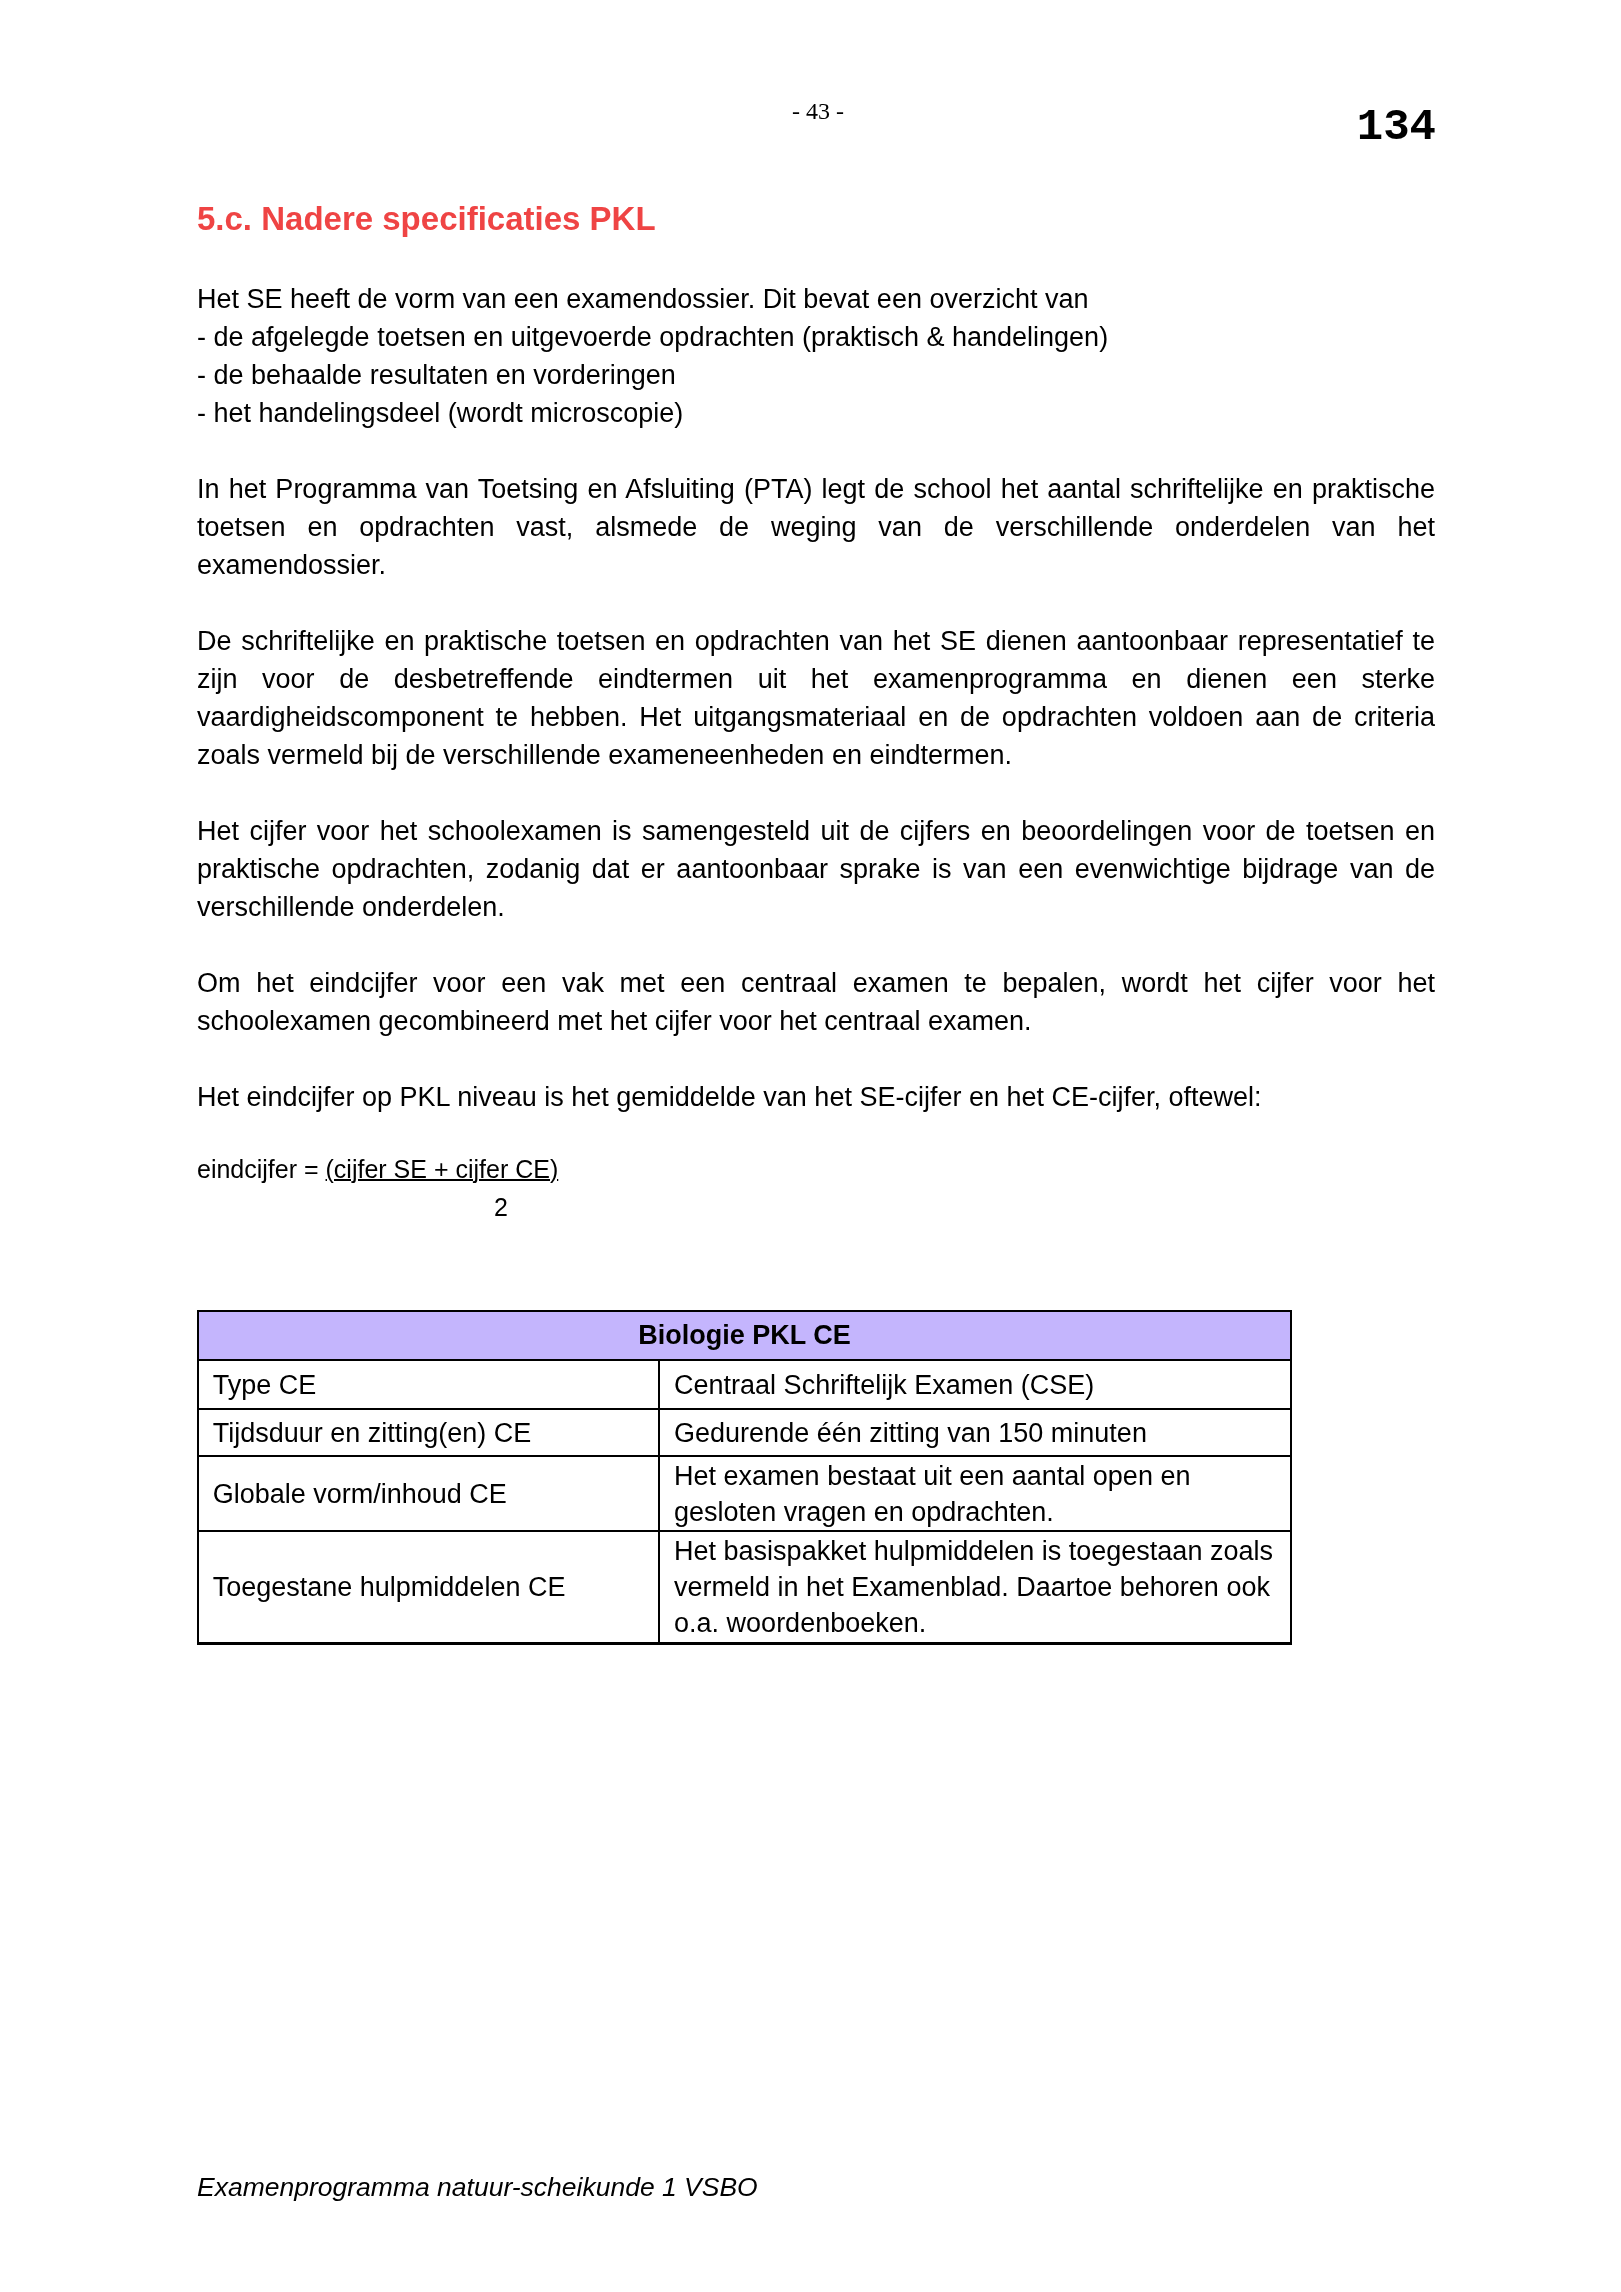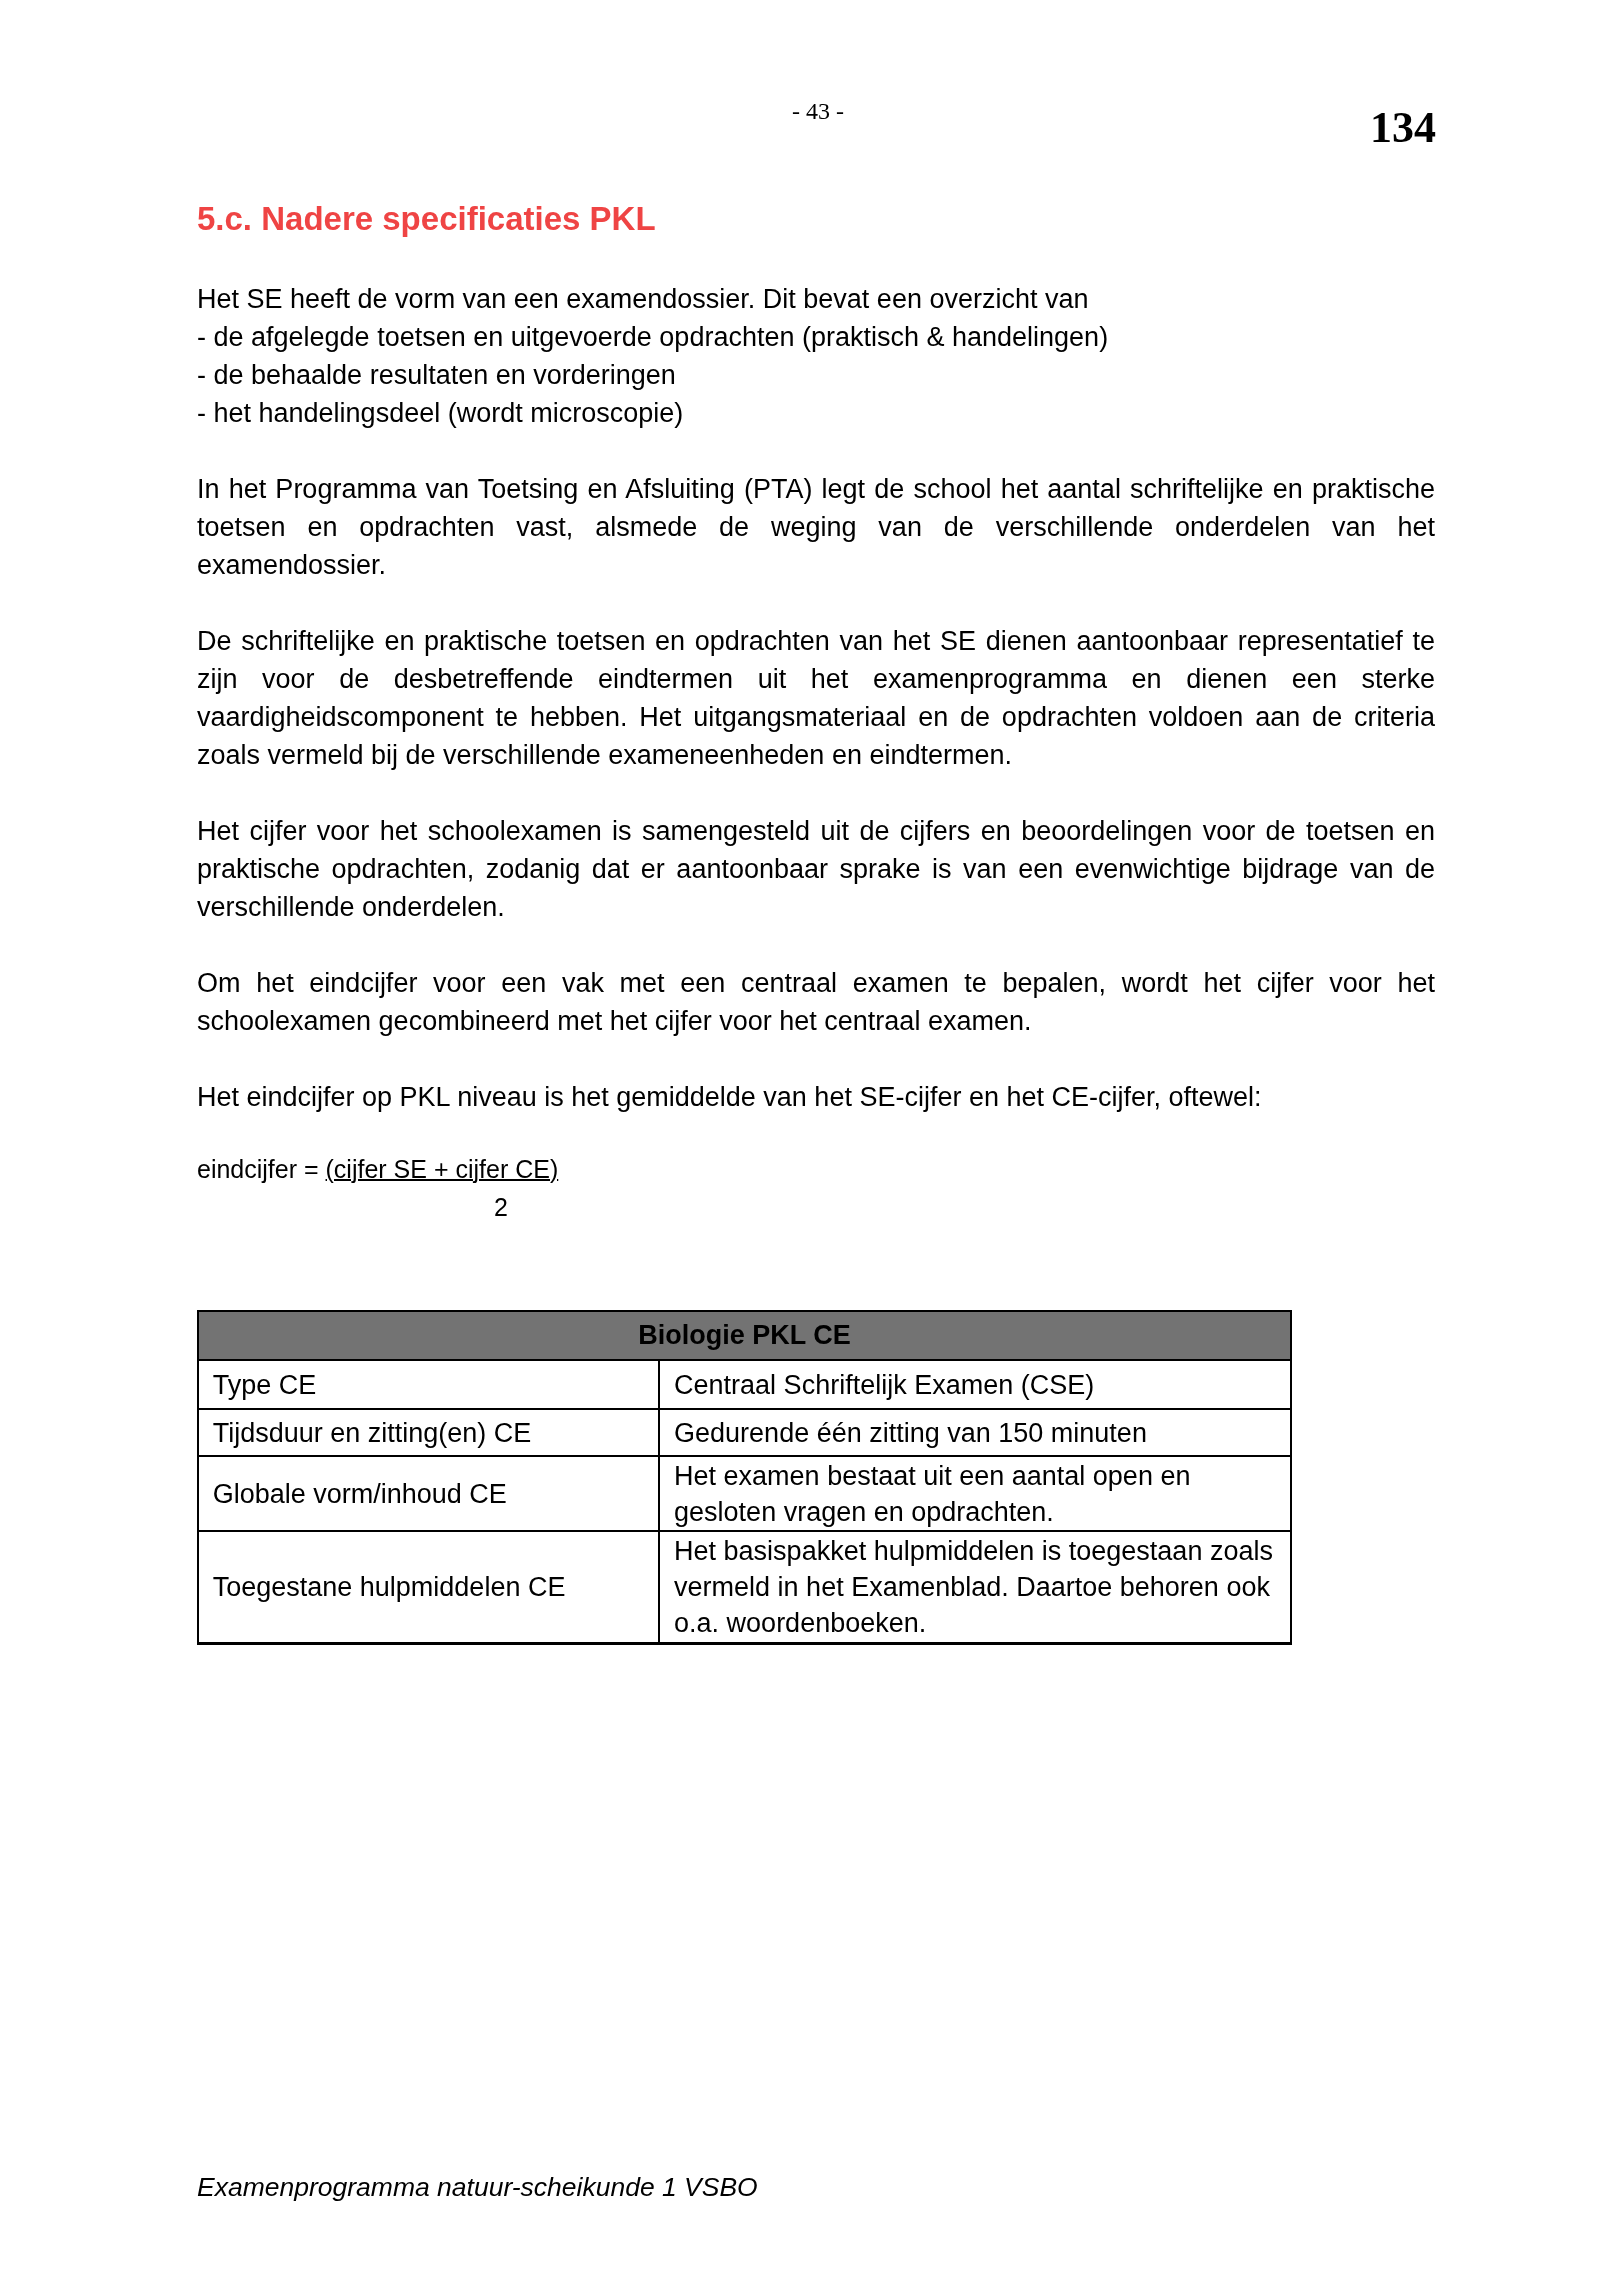--- a/index.html
+++ b/index.html
@@ -1,33 +1,33 @@
 <!DOCTYPE html>
 <html><head>
 <meta charset="utf-8">
 <style>
   html, body { margin: 0; padding: 0; background: #ffffff; }
   body { width: 1621px; height: 2293px; position: relative; overflow: hidden;
          font-family: "Liberation Sans", sans-serif; color: #000; }
   .page-num { position: absolute; top: 98px; left: 774px; width: 88px; text-align: center;
               font-family: "Liberation Serif", serif; font-size: 24px; }
   .stamp { position: absolute; top: 102px; left: 1353px; width: 83px; text-align: right;
-           font-family: Liberation Serif, serif; font-weight: bold; font-size: 44px; }
+           font-family: Liberation Mono, monospace; font-weight: bold; font-size: 44px; }
   .content { position: absolute; left: 197px; top: 194px; width: 1238px; }
   h1 { margin: 0; font-size: 33px; font-weight: bold; color: #ef4444; line-height: 49px; }
   p { margin: 0; font-size: 27px; line-height: 38px; }
   .gap1 { height: 37px; }
   .para { margin-top: 38px; }
   .justify { text-align: justify; text-align-last: left; }
   .formula { margin-top: 34px; font-size: 25px; line-height: 38px; }
   .formula .num { text-decoration: underline; text-decoration-thickness: 2px; }
   .formula .den { padding-left: 297px; }
   table { position: absolute; left: 197px; top: 1310px; width: 1095px; border-collapse: collapse;
           font-size: 27px; }
-  th { background: #737373; font-weight: bold; height: 47px; border: 2.9px solid #000;
+  th { background: #c4b5fd; font-weight: bold; height: 47px; border: 2.9px solid #000;
        text-align: center; font-size: 27px; padding: 0; }
   td { border: 2px solid #000; padding: 0 13.7px; line-height: 36px; vertical-align: middle; margin-top: 23px; }
   td.c1 { width: 432px; }
   tr.r1 td { height: 47px; border-bottom-width: 2.9px; }
   tr.r2 td { height: 45px; }
   tr.r3 td { height: 73px; border-bottom-width: 2.9px; }
   tr.r4 td { height: 110px; border-bottom-width: 3.9px; }
   .footer { position: absolute; left: 197px; top: 2172px; font-style: italic; font-size: 26.5px; }
 </style>
 </head>

